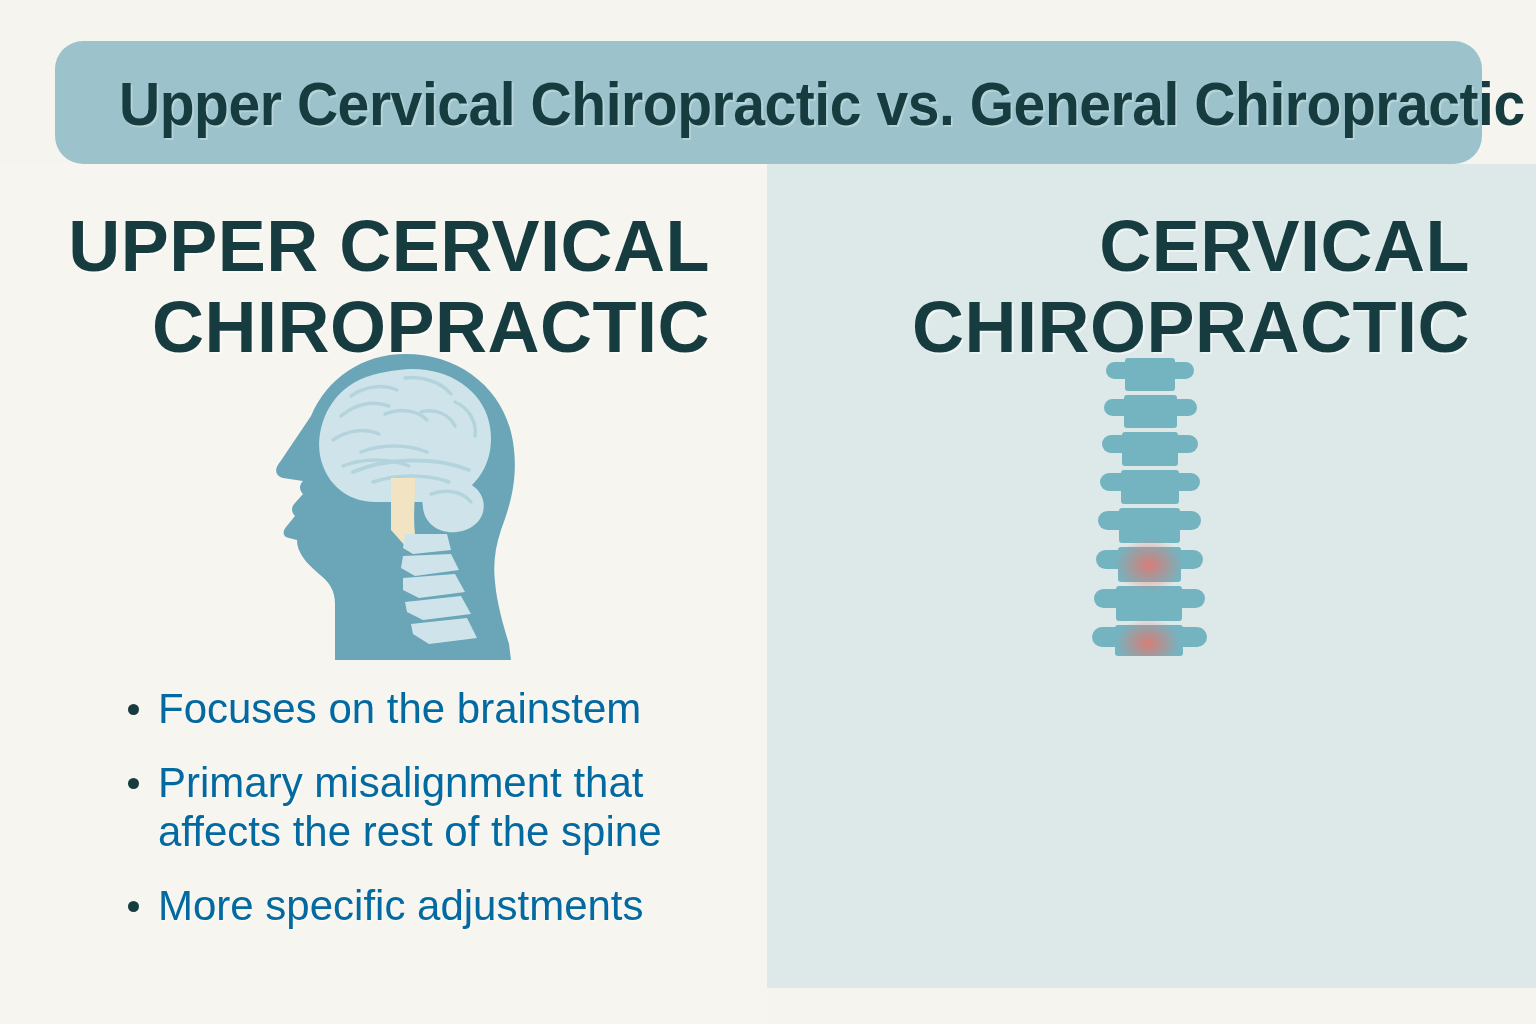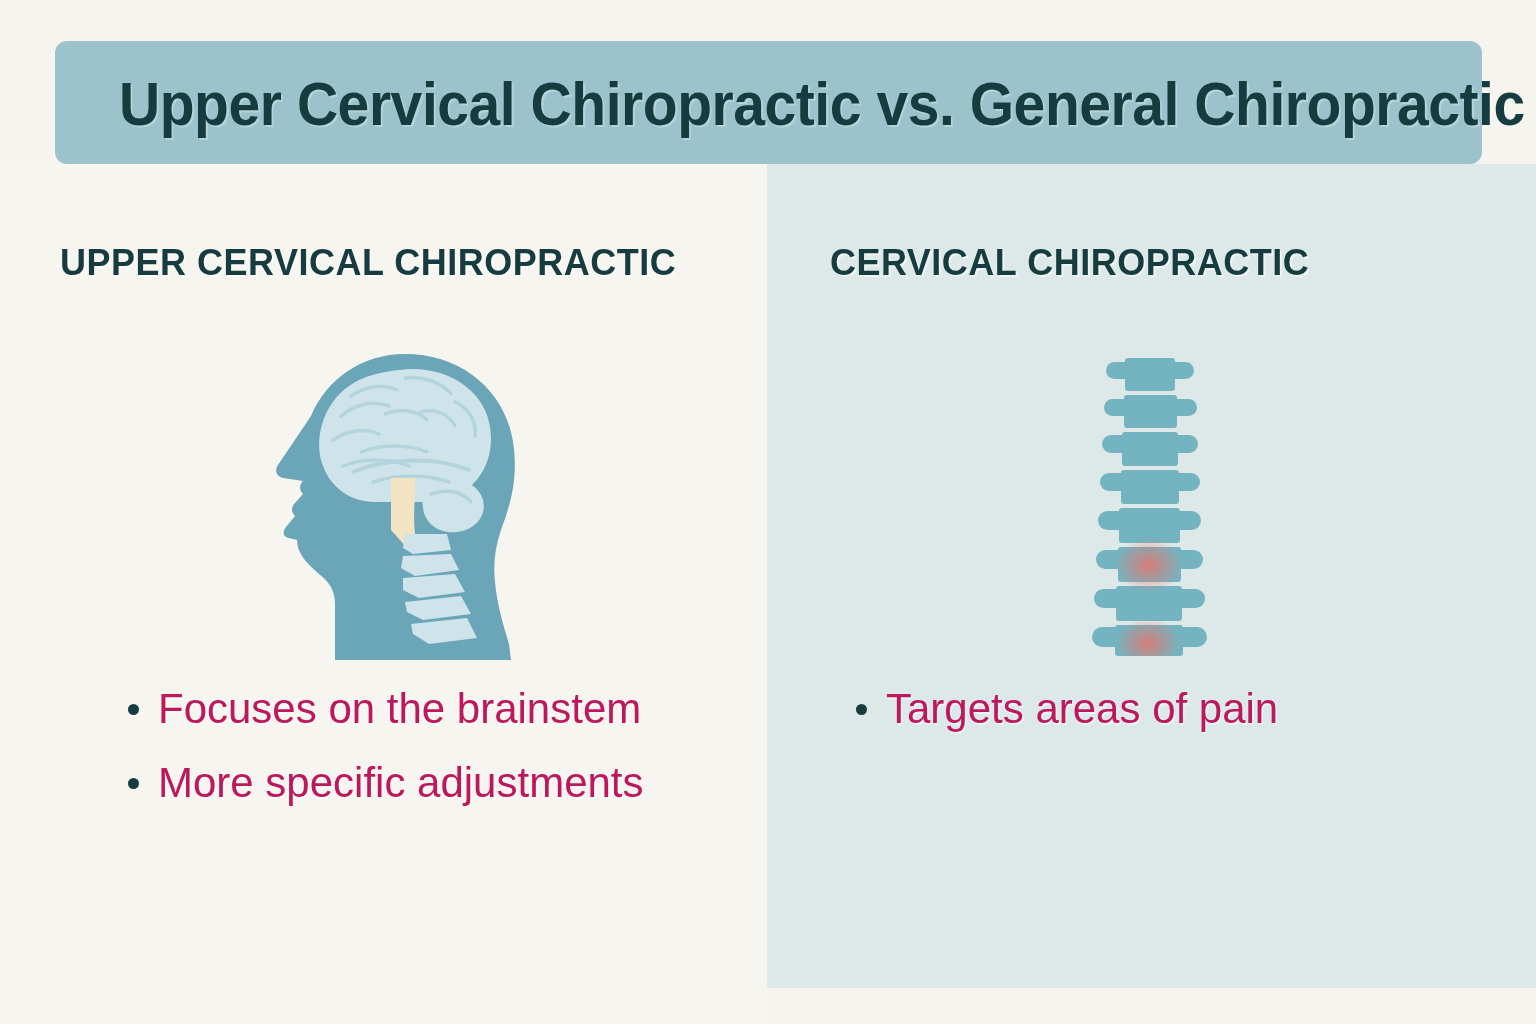--- a/index.html
+++ b/index.html
@@ -16,21 +16,21 @@
   }
 
   
   #title-bar {
     position: absolute;
     left: 55px;
     top: 41px;
     width: 1427px;
     height: 123px;
     background: #9cc3cc;
-    border-radius: 12px;
+    border-radius: 28px;
     box-sizing: border-box;
   }
   #title-text {
     position: absolute;
     left: 64px;
     top: 50%;
     transform: translateY(-50%);
     white-space: nowrap;
     font-family: "Liberation Sans Narrow", "Liberation Sans", sans-serif;
     font-weight: bold;
@@ -56,29 +56,28 @@
     left: 767px;
     top: 164px;
     width: 769px;
     height: 824px;
     background: #dde9e9;
   }
 
   
   .col-heading {
     position: absolute;
-    text-align: left;
+    text-align: right;
     font-family: "Liberation Sans Narrow", "Liberation Sans", sans-serif;
     font-weight: bold;
-    font-size: 36px;
+    font-size: 72px;
     line-height: 1.12;
     letter-spacing: 0.5px;
     color: #173c3f;
     text-shadow: 2px 2px 0 rgba(255,255,255,0.5);
-    margin-top: 37px;
   }
   #left-heading {
     left: 60px;
     top: 206px;
     width: 650px;
   }
   #right-heading {
     left: 830px;
     top: 206px;
     width: 640px;
@@ -117,21 +116,21 @@
     top: 684px;
     width: 610px;
   }
   .bullet-item {
     position: relative;
     padding-left: 38px;
     margin-bottom: 24px;
     font-family: "Liberation Sans Narrow", "Liberation Sans", sans-serif;
     font-size: 42px;
     line-height: 1.18;
-    color: #be185d;
+    color: #0369a1;
     text-shadow: 1.5px 1.5px 0 rgba(255,255,255,0.45);
   }
   .bullet-item::before {
     content: "";
     position: absolute;
     left: 8px;
     top: 20px;
     width: 11px;
     height: 11px;
     border-radius: 50%;
@@ -217,20 +216,21 @@
       <path d="M148 204 L 196 202 L 204 218 L 160 224 L 146 216 Z"></path>
       <path d="M148 226 L 200 222 L 210 240 L 164 246 L 148 238 Z"></path>
       <path d="M150 250 L 206 244 L 216 262 L 168 268 L 152 260 Z"></path>
       <path d="M156 272 L 212 266 L 222 286 L 174 292 L 158 282 Z"></path>
     </g>
   </svg>
 </div>
 
 <ul class="bullet-list" id="left-bullets">
   <li class="bullet-item">Focuses on the brainstem</li>
+  <li class="bullet-item">Primary misalignment that affects the rest of the spine</li>
   <li class="bullet-item">More specific adjustments</li>
 </ul>
 
 <div id="right-panel"></div>
 
 <div class="col-heading" id="right-heading">CERVICAL CHIROPRACTIC</div>
 
 <div id="spine-illustration">
   <svg viewBox="0 0 160 300" width="160" height="300" xmlns="http://www.w3.org/2000/svg">
     <defs>
@@ -274,14 +274,13 @@
       <rect x="14" y="271" width="35" height="20" rx="10"></rect>
       <rect x="94" y="271" width="35" height="20" rx="10"></rect>
     </g>
 
     <ellipse cx="71" cy="209" rx="34" ry="27" fill="url(#inflame)"></ellipse>
     <ellipse cx="70" cy="287" rx="32" ry="25" fill="url(#inflame)"></ellipse>
   </svg>
 </div>
 
 <ul class="bullet-list" id="right-bullets">
-  <li class="bullet-item">Targets areas of pain</li>
 </ul>
 
 </body></html>

